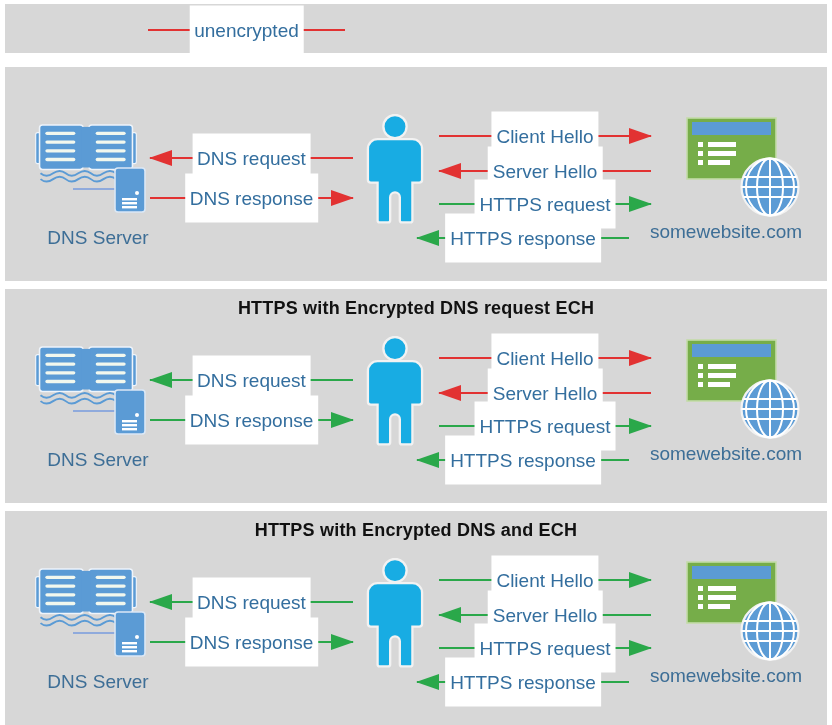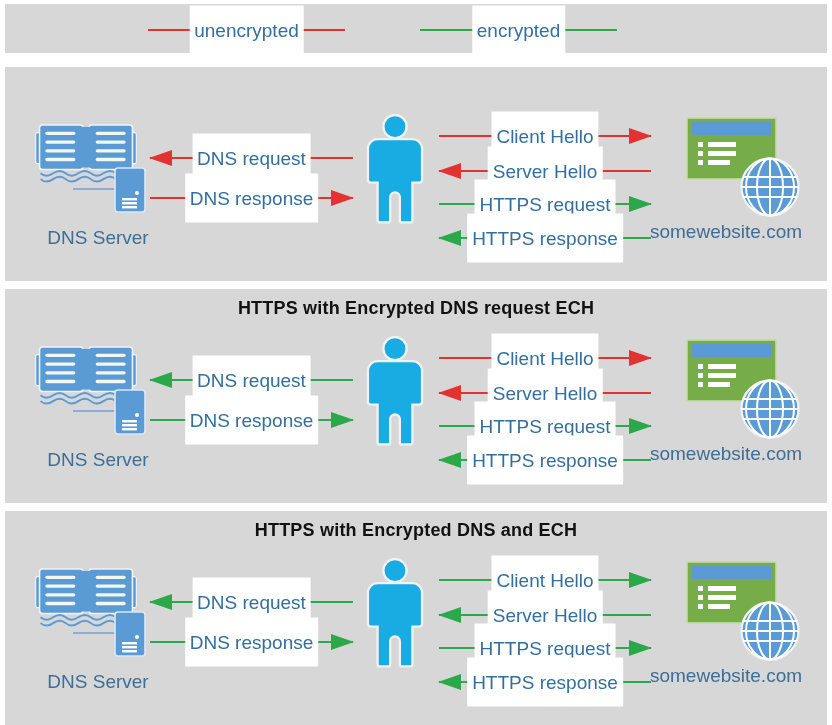--- a/index.html
+++ b/index.html
@@ -19,45 +19,41 @@
   .arrow .head{position:absolute;top:50%;transform:translateY(-50%);width:0;height:0;border-top:8px solid transparent;border-bottom:8px solid transparent;}
   .arrow[data-dir="left"] .head{left:-1px;border-right:23px solid;}
   .arrow[data-dir="right"] .head{right:-1px;border-left:23px solid;}
   .arrow .lbl{position:absolute;left:50%;top:50%;transform:translate(-50%,-50%);background:#ffffff;color:#336e9e;font-size:19px;line-height:25px;padding:12px 5px;white-space:nowrap;}
   
   .a-dnsreq{left:145px;top:82px;width:203px;}
   .a-dnsresp{left:145px;top:122px;width:203px;}
   .a-client{left:434px;top:60px;width:212px;}
   .a-server{left:434px;top:95px;width:212px;}
   .a-hreq{left:434px;top:128px;width:212px;}
-  .a-hresp{left:434px;top:162px;width:212px;}
+  .a-hresp{left:412px;top:162px;width:212px;}
   
   .legend-item{position:absolute;top:13px;height:26px;}
   #legend-unencrypted{left:143px;width:197px;}
   #legend-encrypted{left:415px;width:197px;}
   
   .book-icon{position:absolute;left:30px;top:56px;}
   .server-icon{position:absolute;left:109px;top:100px;}
   .connector{position:absolute;left:68px;top:121px;width:44px;height:2px;background:#8faadc;}
   .person-icon{position:absolute;left:351px;top:47px;}
   .site-icon{position:absolute;left:681px;top:50px;}
   .dns-label{position:absolute;left:18px;top:160px;width:150px;text-align:center;font-size:19px;color:#3d6e96;}
   .site-label{position:absolute;left:637px;top:154px;width:168px;text-align:center;font-size:19px;color:#3d6e96;}
 </style>
 </head>
 <body>
 
 <div class="bar" id="legend-bar">
   <div class="arrow legend-item" id="legend-unencrypted" data-color="unencrypted">
     <div class="line"></div>
     <span class="lbl">unencrypted</span>
-  </div>
-  <div class="arrow legend-item" id="legend-encrypted" data-color="encrypted">
-    <div class="line"></div>
-    <span class="lbl">encrypted</span>
   </div>
 </div>
 
 <div class="panel" id="panel-0">
 
   <span class="book-icon">
   <svg width="102" height="60" viewBox="0 0 104 62">
     <rect x="0" y="10" width="7" height="32" rx="2" fill="#5b9bd5" stroke="#eef4fb" stroke-width="1.2"></rect>
     <rect x="97" y="10" width="7" height="32" rx="2" fill="#5b9bd5" stroke="#eef4fb" stroke-width="1.2"></rect>
     <rect x="4" y="2" width="45" height="46" rx="3" fill="#5b9bd5" stroke="#eef4fb" stroke-width="1.6"></rect>

